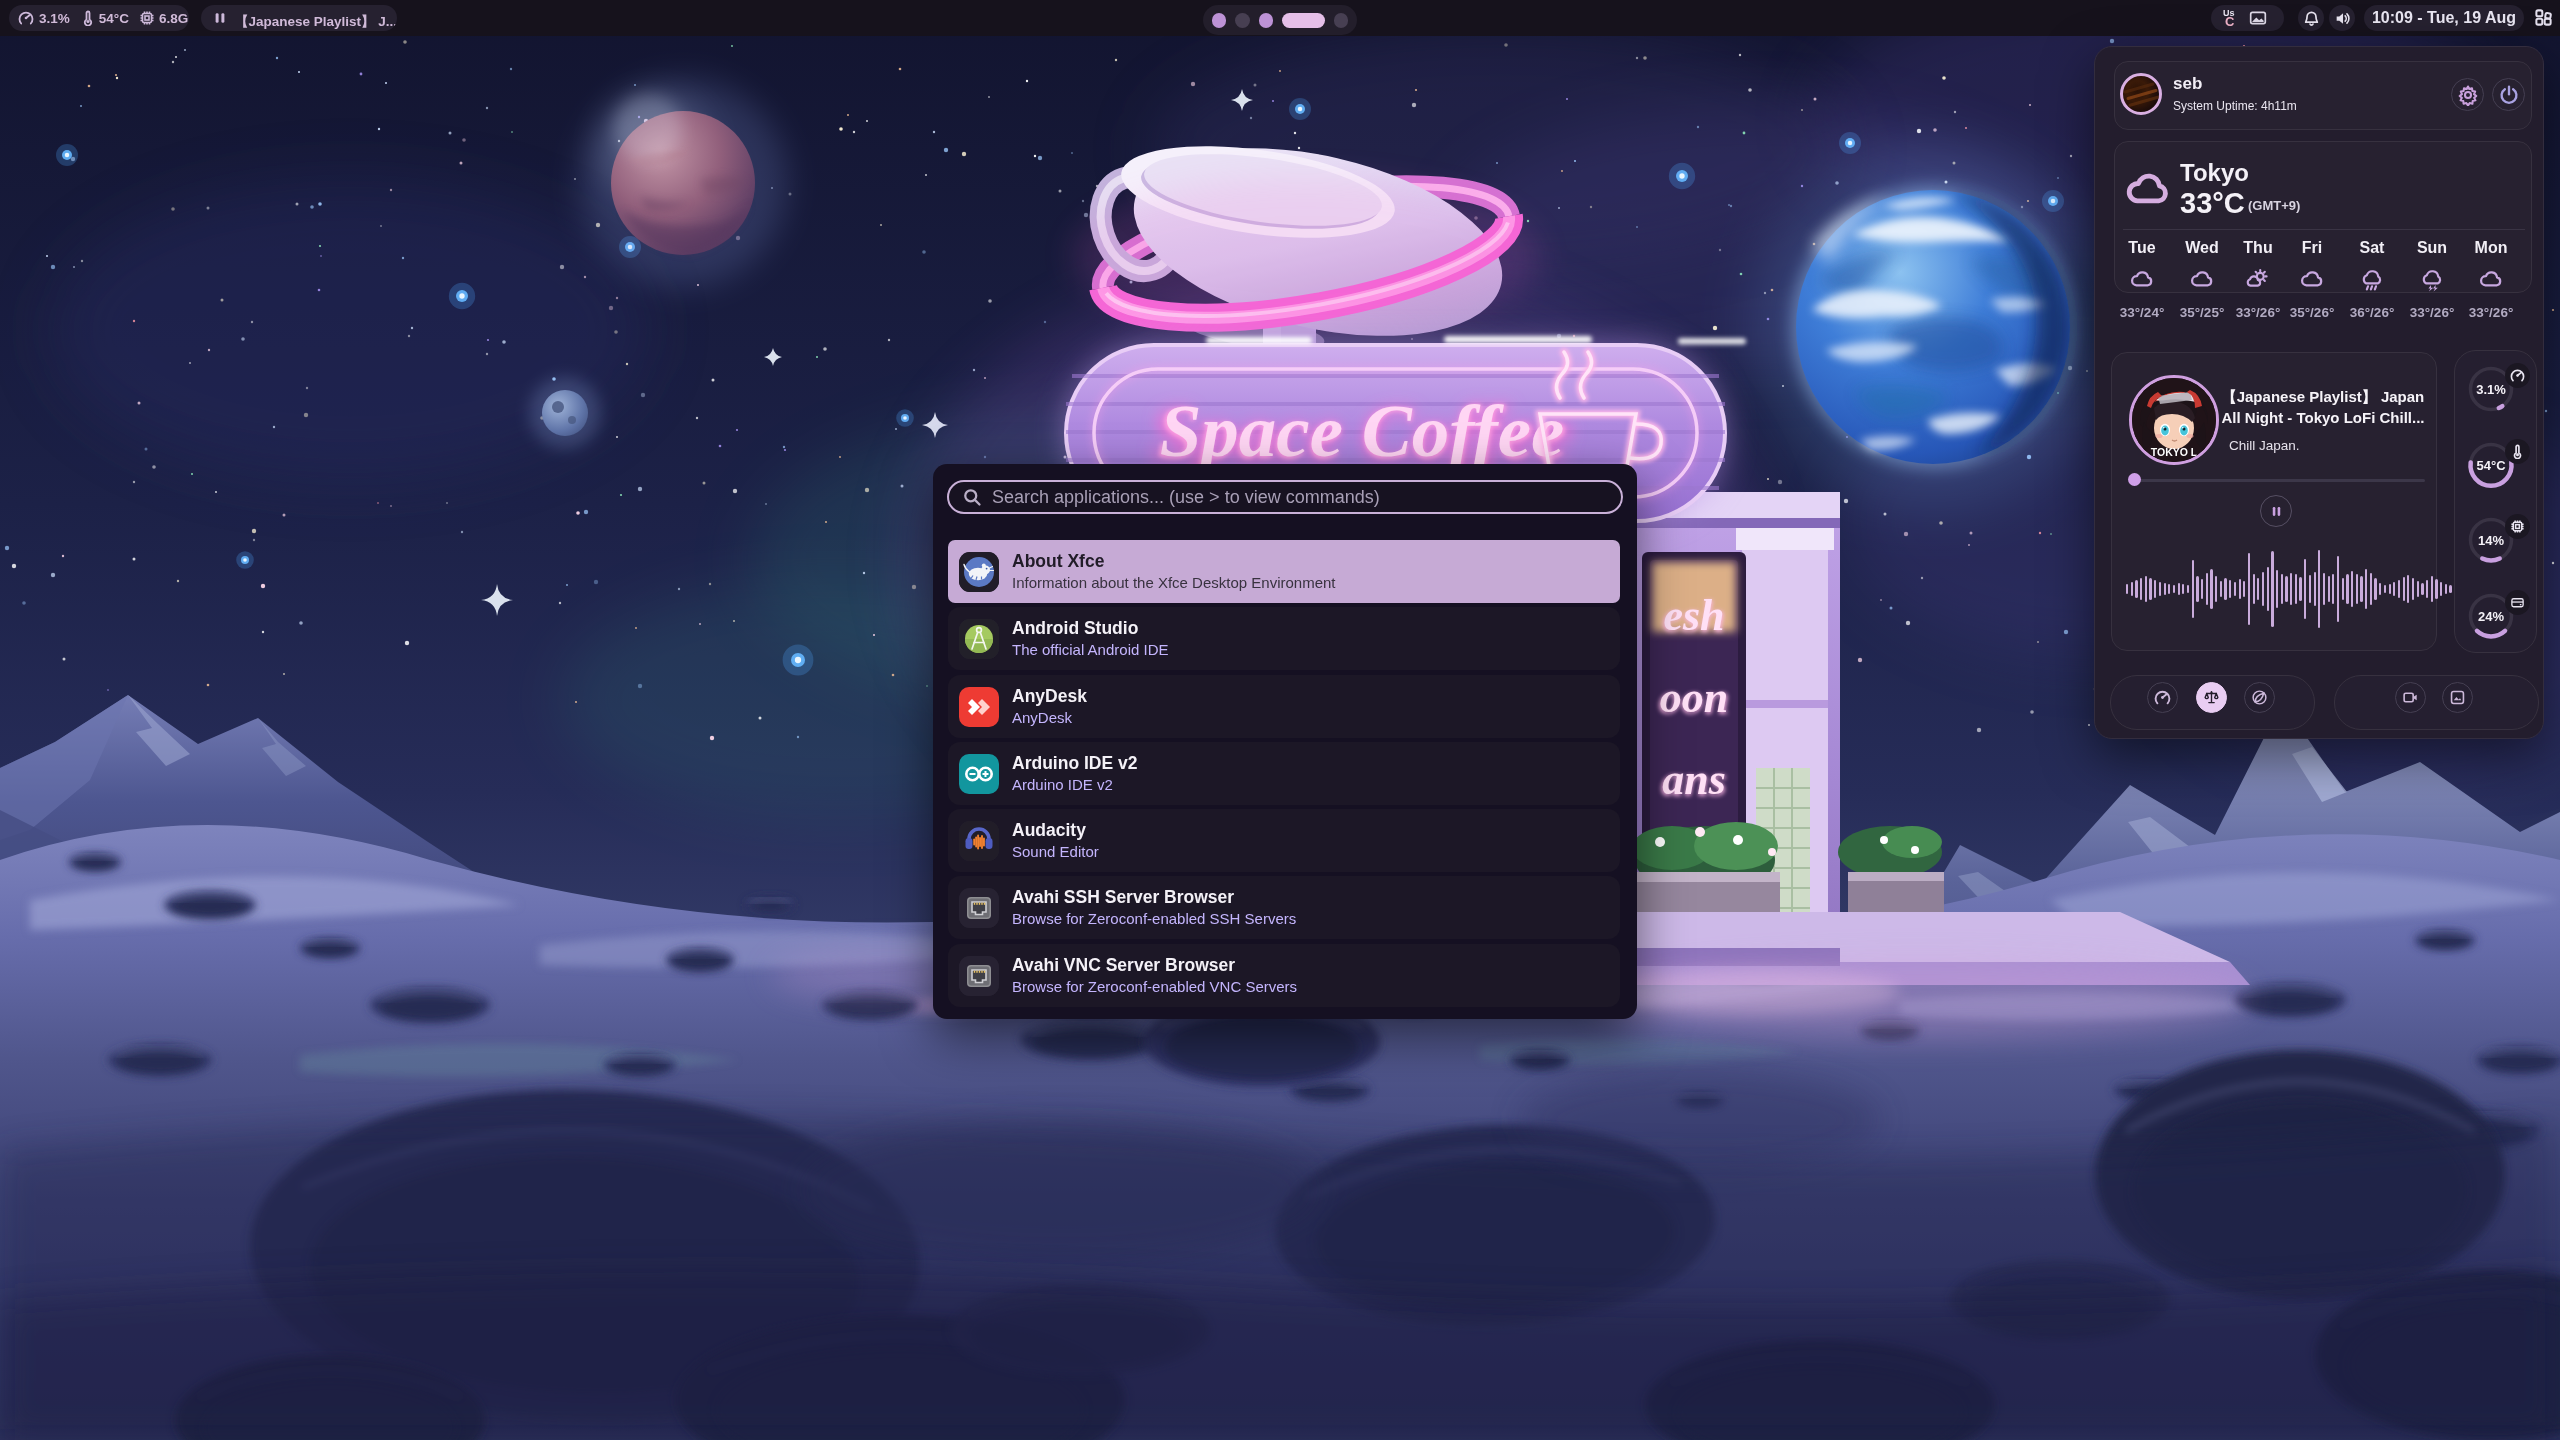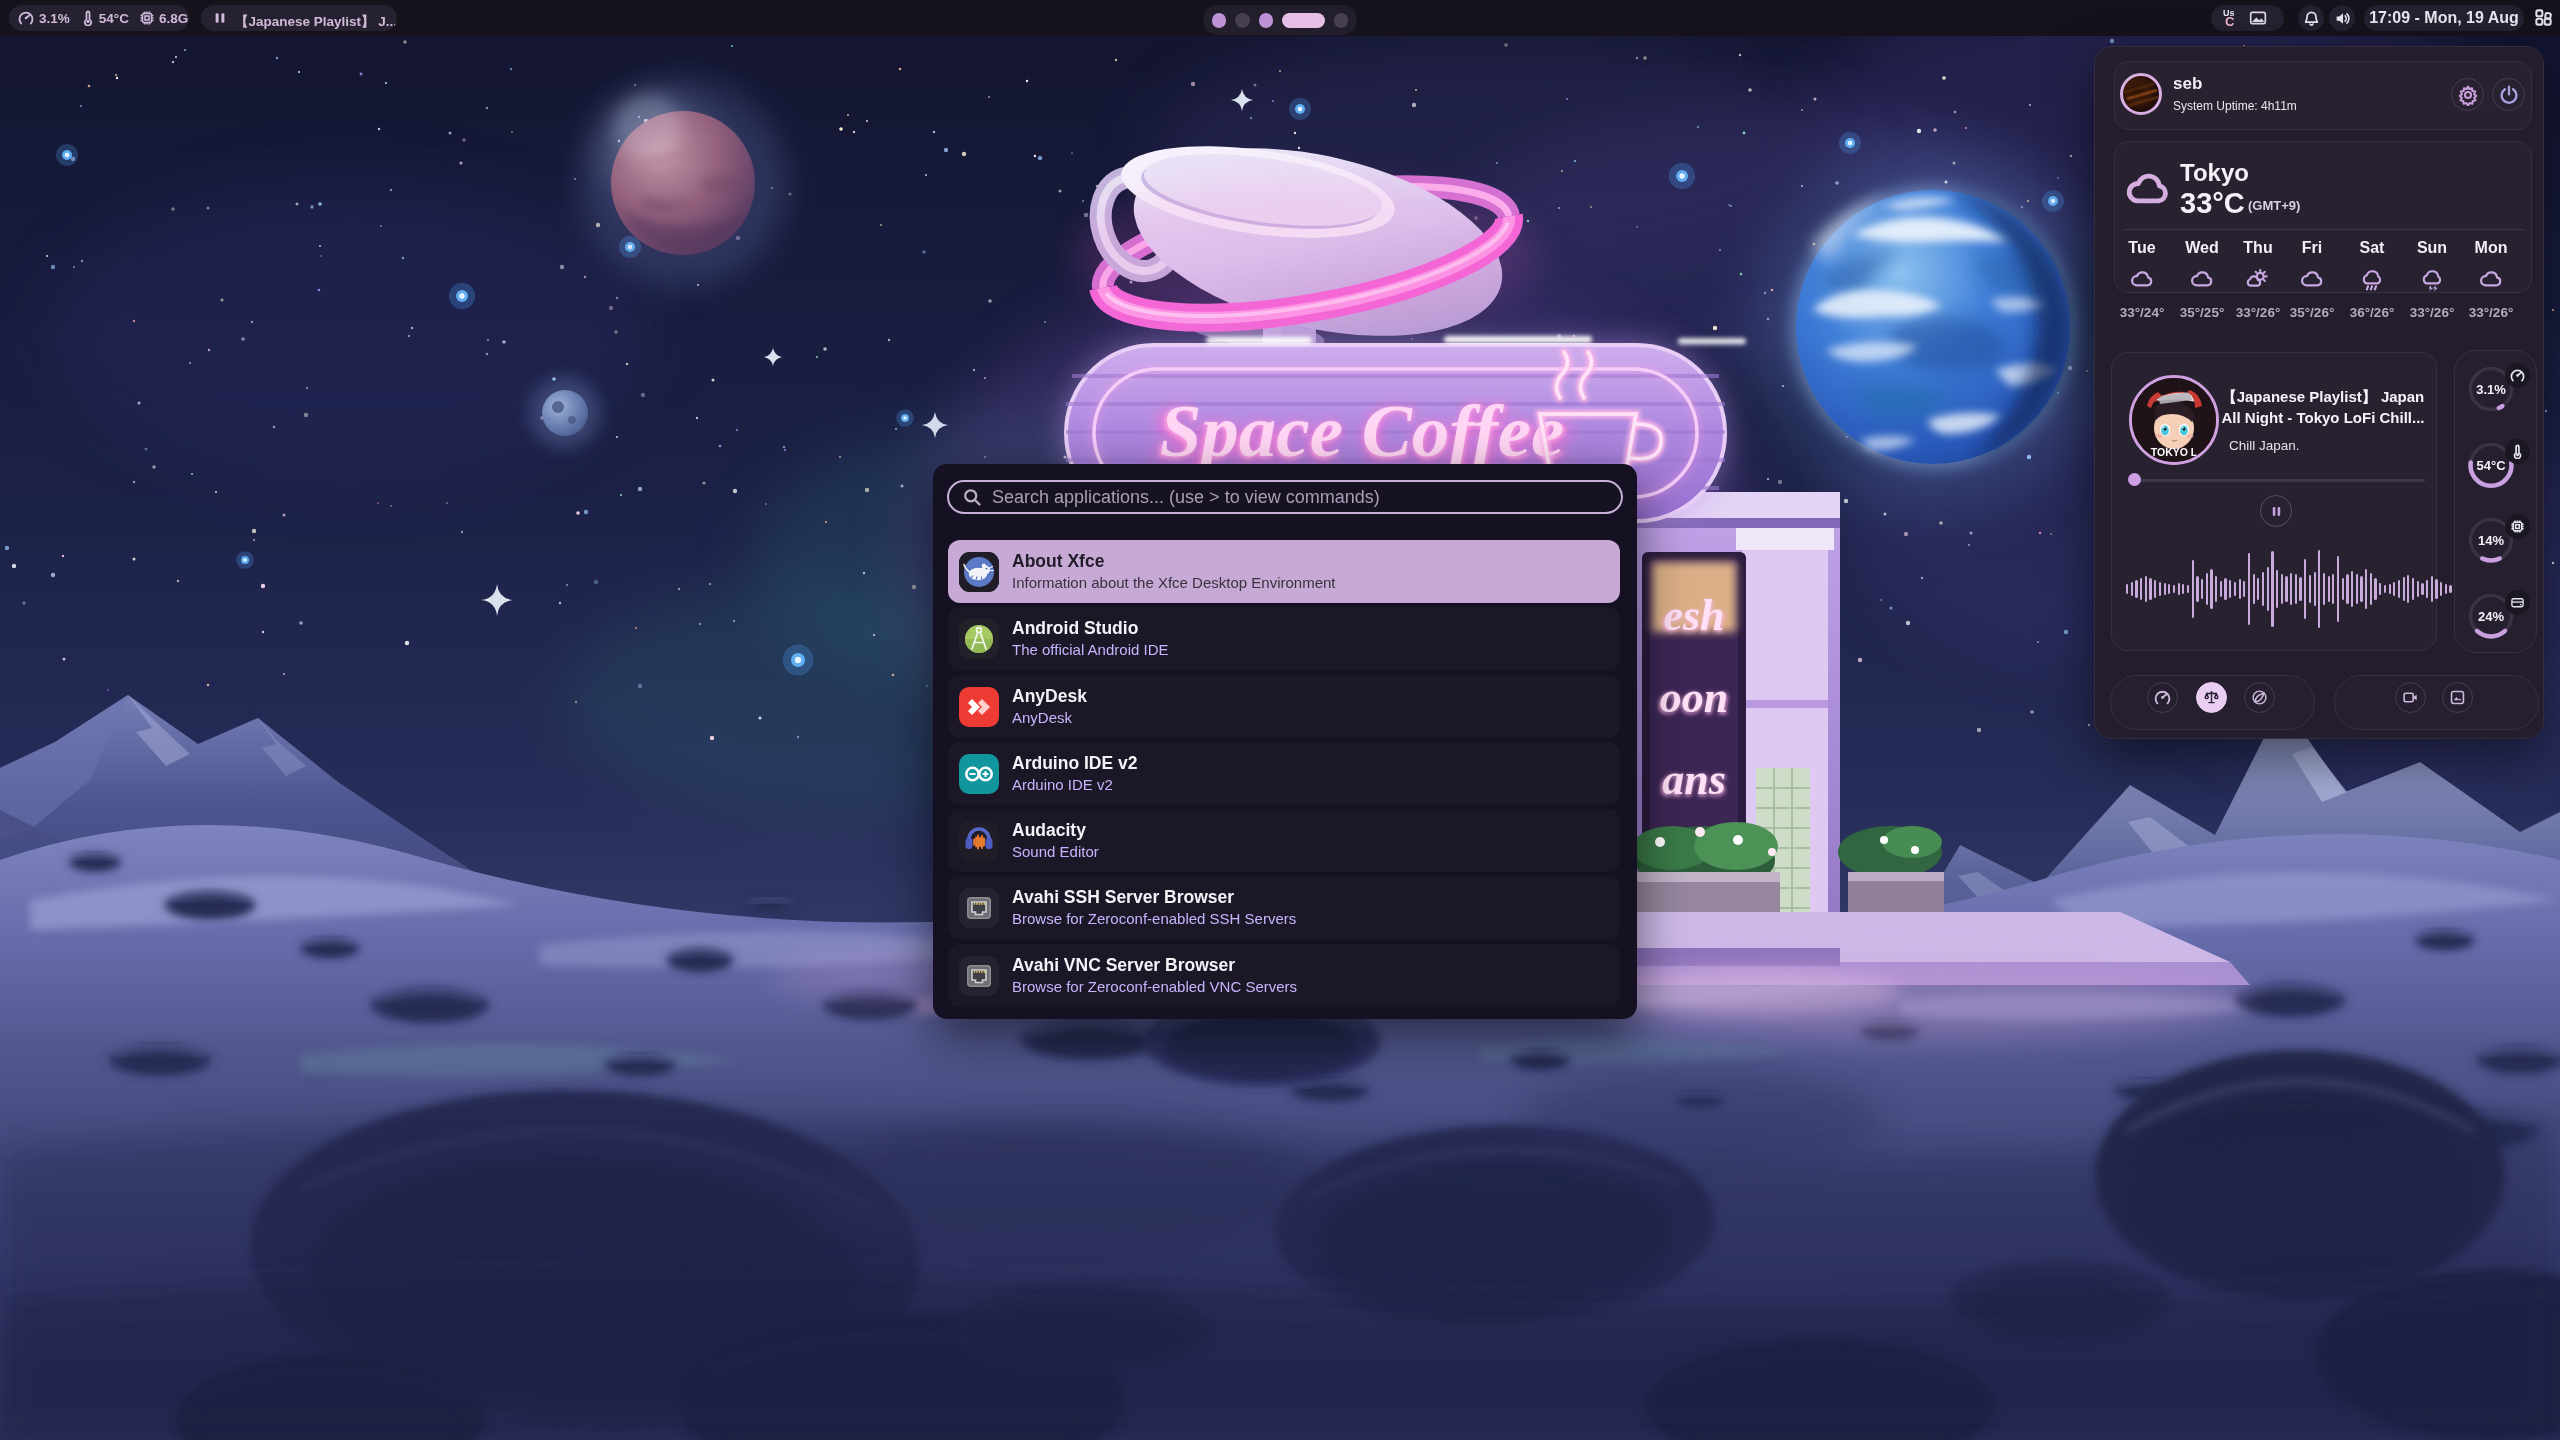--- a/index.html
+++ b/index.html
@@ -1076,39 +1076,39 @@
           <path d="M 6.6 13.2 A 1.5 1.5 0 0 0 9.4 13.2"></path>
         </g>
       </svg>
     </div>
 <div class="cbtn" style="left:2329px;">
       <svg width="17" height="17" viewBox="0 0 16 16">
         <path d="M 2.5 6 L 5 6 L 8.5 3 L 8.5 13 L 5 10 L 2.5 10 Z" fill="#e8e4f0"></path>
         <path d="M 10.5 5.5 A 3.6 3.6 0 0 1 10.5 10.5 M 12.2 3.6 A 6.2 6.2 0 0 1 12.2 12.4" stroke="#e8e4f0" stroke-width="1.5" fill="none" stroke-linecap="round"></path>
       </svg>
     </div>
-<div class="pill" style="left:2364px;width:160px;justify-content:center;font-size:16px;font-weight:700;color:#e9e6f2;">17:09 - Mon, 19 Aug</div>
+<div class="pill" style="left:2364px;width:160px;justify-content:center;font-size:16px;font-weight:700;color:#e9e6f2;">10:09 - Tue, 19 Aug</div>
 <div class="abs" style="left:2534px;top:8px;"><svg width="19" height="19" viewBox="0 0 16 16">
         <g fill="none" stroke="#e4e0ee" stroke-width="1.7">
           <rect x="2" y="2" width="5" height="5" rx="1.4"></rect>
           <rect x="9.6" y="4.4" width="4.4" height="4.4" rx="1.2" transform="rotate(9 11.8 6.6)"></rect>
           <rect x="2" y="9" width="5" height="5" rx="1.4"></rect>
           <rect x="9" y="9" width="5" height="5" rx="1.4"></rect>
         </g>
       </svg></div>
 </div>
 <div id="launcher">
 <div id="search">
       <svg width="20" height="20" viewBox="0 0 16 16">
         <circle cx="7" cy="7" r="4.4" fill="none" stroke="#b9aec6" stroke-width="1.8"></circle>
         <path d="M 10.3 10.3 L 14 14" stroke="#b9aec6" stroke-width="1.8" stroke-linecap="round"></path>
       </svg>
       <span>Search applications... (use &gt; to view commands)</span>
     </div>
-<div class="row sel" style="top:76px;">
+<div class="row sel" style="top:76px;border-radius:7px;">
       <div class="ic">
         <svg width="40" height="40" viewBox="0 0 40 40">
           <rect width="40" height="40" rx="11" fill="#211d28"></rect>
           <circle cx="20" cy="20" r="15" fill="#5b79c4"></circle>
           <ellipse cx="19" cy="22" rx="9.2" ry="6.2" fill="#f2f4f8"></ellipse>
           <circle cx="26.6" cy="17.8" r="4.4" fill="#f2f4f8"></circle>
           <circle cx="24.8" cy="13.6" r="2" fill="#f2f4f8"></circle>
           <path d="M 10.5 20 Q 6 16.5 5 12.5" stroke="#f2f4f8" stroke-width="1.4" fill="none" stroke-linecap="round"></path>
           <path d="M 29.5 16.5 L 33.5 14.5 M 30 18.5 L 34.5 18.5" stroke="#f2f4f8" stroke-width="1.1" stroke-linecap="round"></path>
           <circle cx="27.6" cy="16.6" r="0.9" fill="#3c56a0"></circle>

